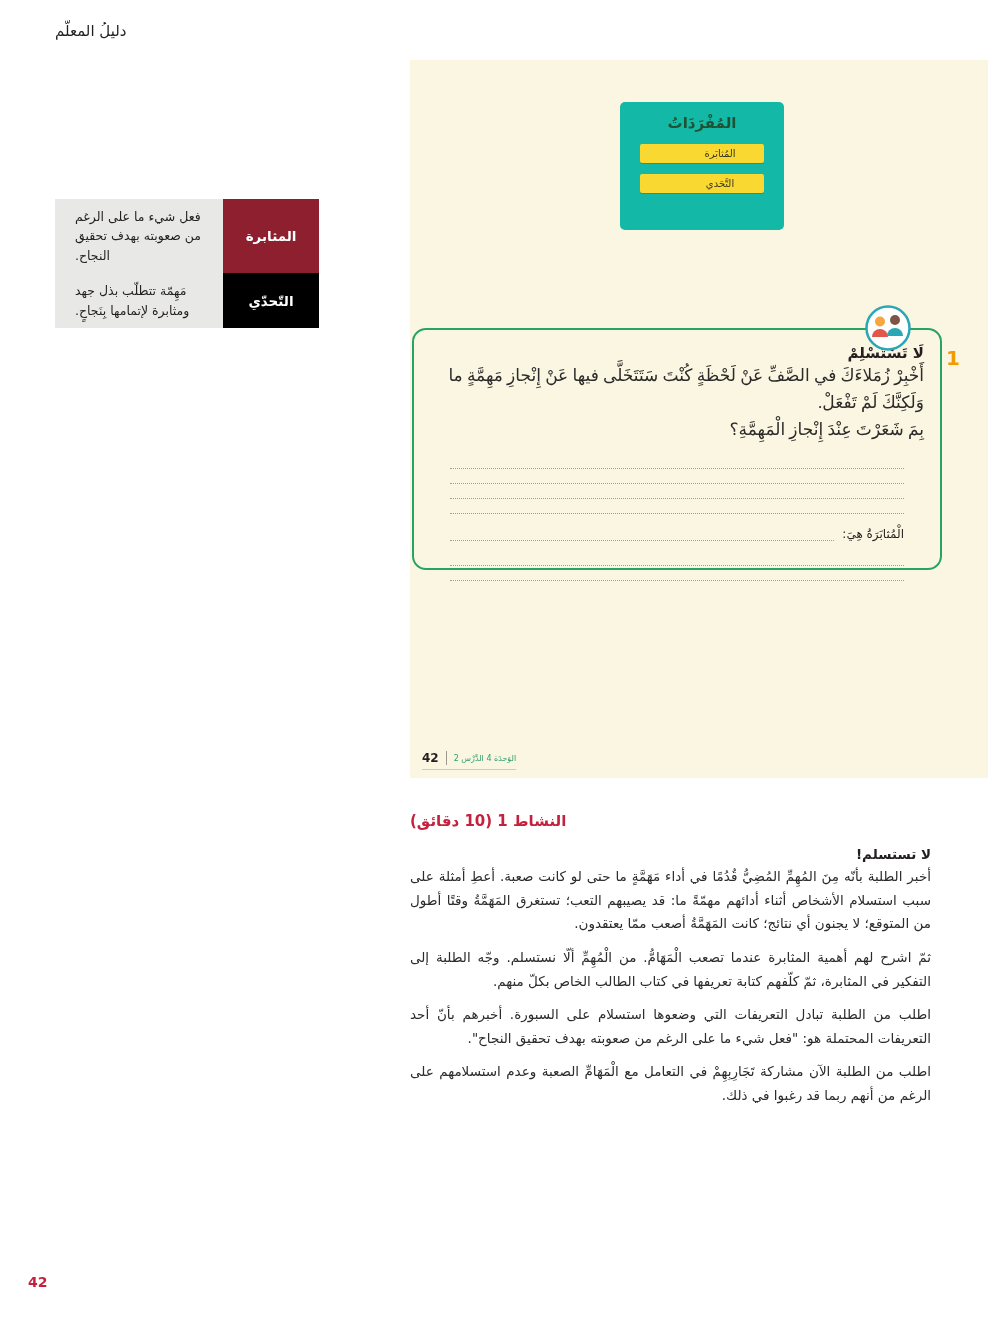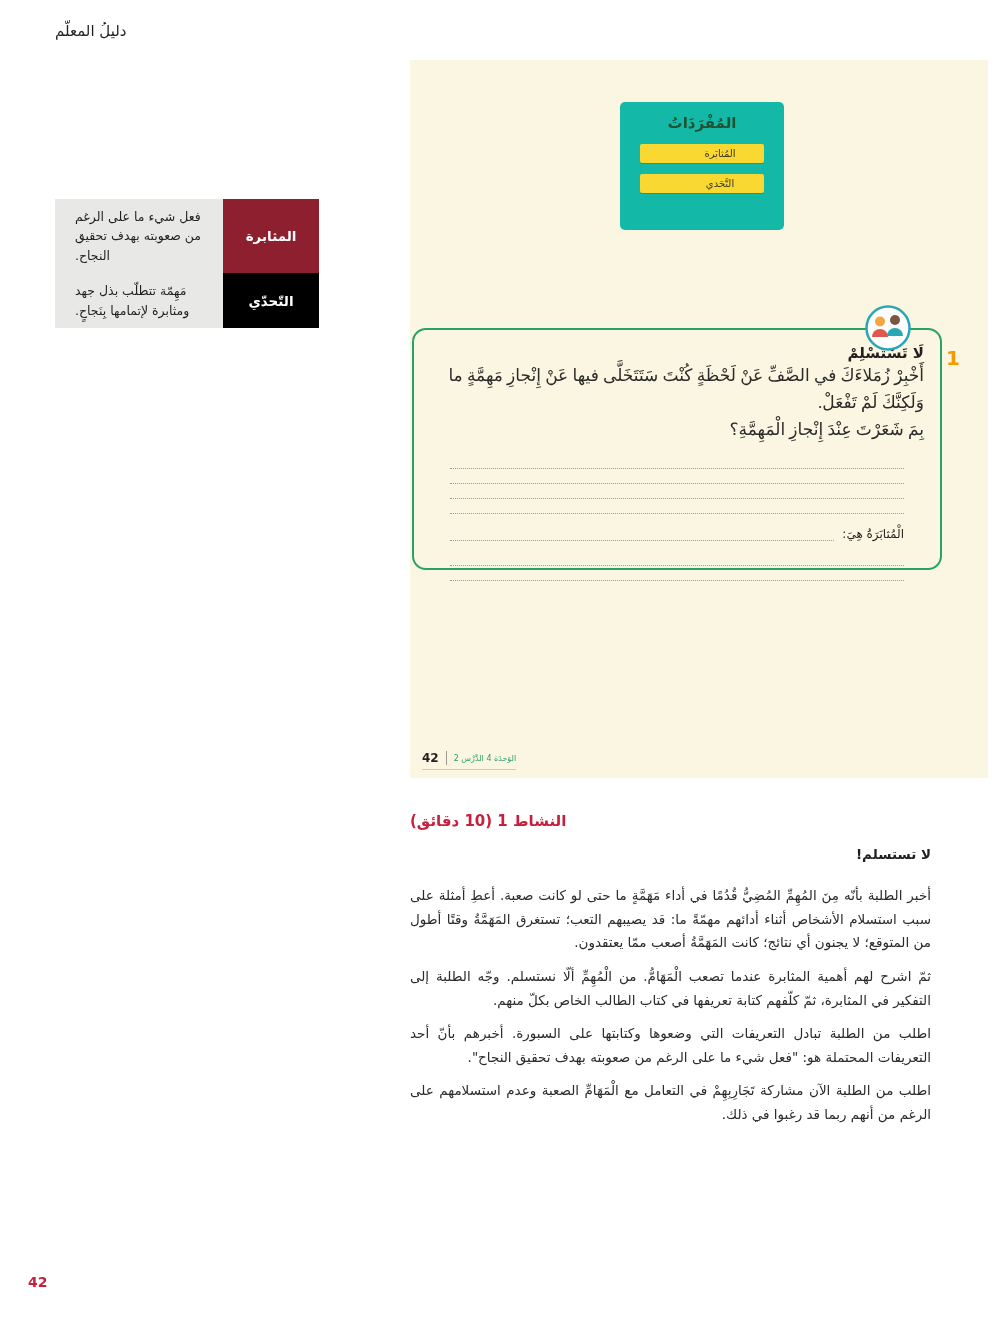--- a/index.html
+++ b/index.html
@@ -192,21 +192,21 @@
     color: #c5203c;
     font-size: 15px;
     font-weight: bold;
     text-align: left;
     margin-bottom: 16px;
   }
   .notes-subtitle {
     font-size: 13.5px;
     font-weight: bold;
     text-align: right;
-    margin-bottom: 22px;
+    margin-bottom: 3px;
   }
   .notes-para {
     font-size: 13.5px;
     line-height: 1.75;
     text-align: justify;
     text-align-last: right;
     margin-bottom: 10px;
     color: #2b2b2b;
   }
 
@@ -283,19 +283,19 @@
       <span class="pf-text">الوَحدَة 4   الدَّرْس 2</span>
     </div>
 
   </div>
 
   <div class="teacher-notes">
     <div class="notes-heading">النشاط 1 (10 دقائق)</div>
     <div class="notes-subtitle">لا تستسلم!</div>
     <p class="notes-para">أخبر الطلبة بأنّه مِنَ المُهِمِّ المُضِيُّ قُدُمًا في أداء مَهَمَّةٍ ما حتى لو كانت صعبة. أعطِ أمثلة على سبب استسلام الأشخاص أثناء أدائهم مهمّةً ما: قد يصيبهم التعب؛ تستغرق المَهَمَّةُ وقتًا أطول من المتوقع؛ لا يجنون أي نتائج؛ كانت المَهَمَّةُ أصعب ممّا يعتقدون.</p>
     <p class="notes-para">ثمّ اشرح لهم أهمية المثابرة عندما تصعب الْمَهَامُّ. من الْمُهِمِّ ألّا نستسلم. وجّه الطلبة إلى التفكير في المثابرة، ثمّ كلّفهم كتابة تعريفها في كتاب الطالب الخاص بكلّ منهم.</p>
-    <p class="notes-para">اطلب من الطلبة تبادل التعريفات التي وضعوها وكتابتها على السبورة. أخبرهم بأنّ أحد التعريفات المحتملة هو: "فعل شيء ما على الرغم من صعوبته بهدف تحقيق النجاح".</p>
+    <p class="notes-para">اطلب من الطلبة تبادل التعريفات التي وضعوها استسلام على السبورة. أخبرهم بأنّ أحد التعريفات المحتملة هو: "فعل شيء ما على الرغم من صعوبته بهدف تحقيق النجاح".</p>
     <p class="notes-para">اطلب من الطلبة الآن مشاركة تَجَارِبِهِمْ في التعامل مع الْمَهَامِّ الصعبة وعدم استسلامهم على الرغم من أنهم ربما قد رغبوا في ذلك.</p>
   </div>
 
   <div class="bottom-page-num">42</div>
 
 </div>
 
 </body></html>

